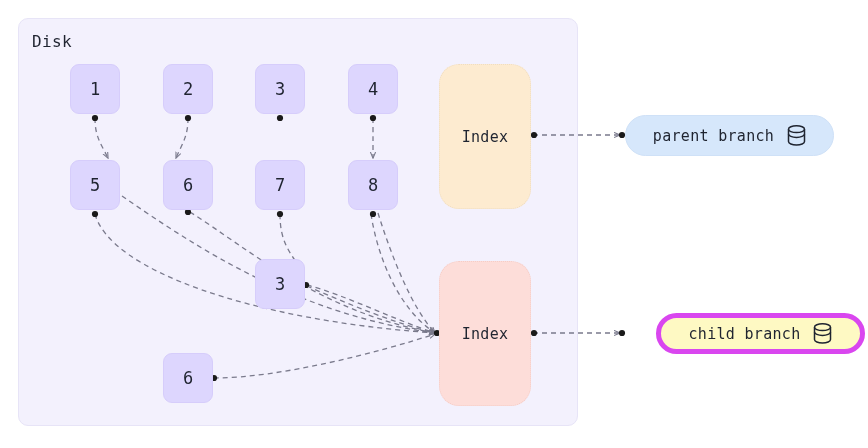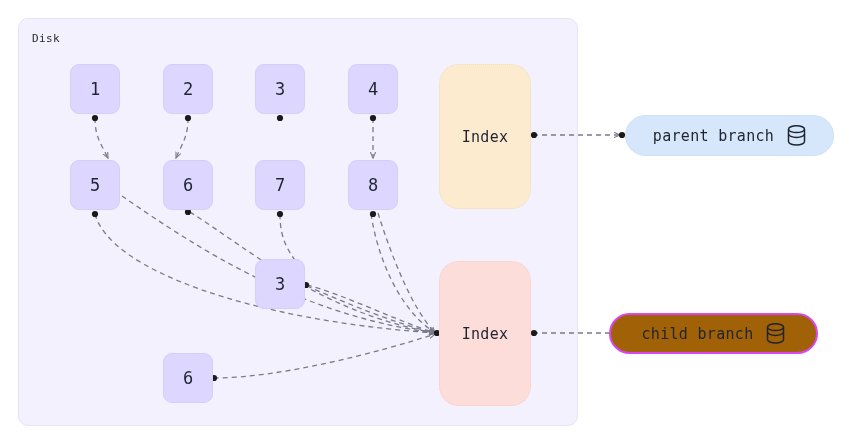--- a/index.html
+++ b/index.html
@@ -32,21 +32,21 @@
     height: 408px;
     background: #f3f1fd;
     border: 1px solid #e7e4f7;
     border-radius: 10px;
     box-sizing: border-box;
   }
   .disk-label {
     position: absolute;
     left: 32px;
     top: 32px;
-    font-size: 11px;
+    font-size: 16px;
     color: #1f2430;
     letter-spacing: 0.4px;
     white-space: nowrap;
   }
 
   
   .block {
     position: absolute;
     width: 50px;
     height: 50px;
@@ -106,25 +106,25 @@
     white-space: nowrap;
   }
   .pill-parent {
     left: 625px;
     top: 115px;
     width: 209px;
     background: #d6e7fb;
     border: 1px solid #cfe1f7;
   }
   .pill-child {
-    left: 609px;
+    left: 656px;
     top: 313px;
     width: 209px;
-    background: #a16207;
-    border: 2px solid #d946ef;
+    background: #fef9c3;
+    border: 5px solid #d946ef;
   }
   .db-icon { flex: 0 0 auto; display: block; }
 
   .edge-dot { fill: #1a1a1a; }
   .edge-line {
     fill: none;
     stroke: #7a7a8c;
     stroke-width: 1.3;
     stroke-dasharray: 5 4;
   }

